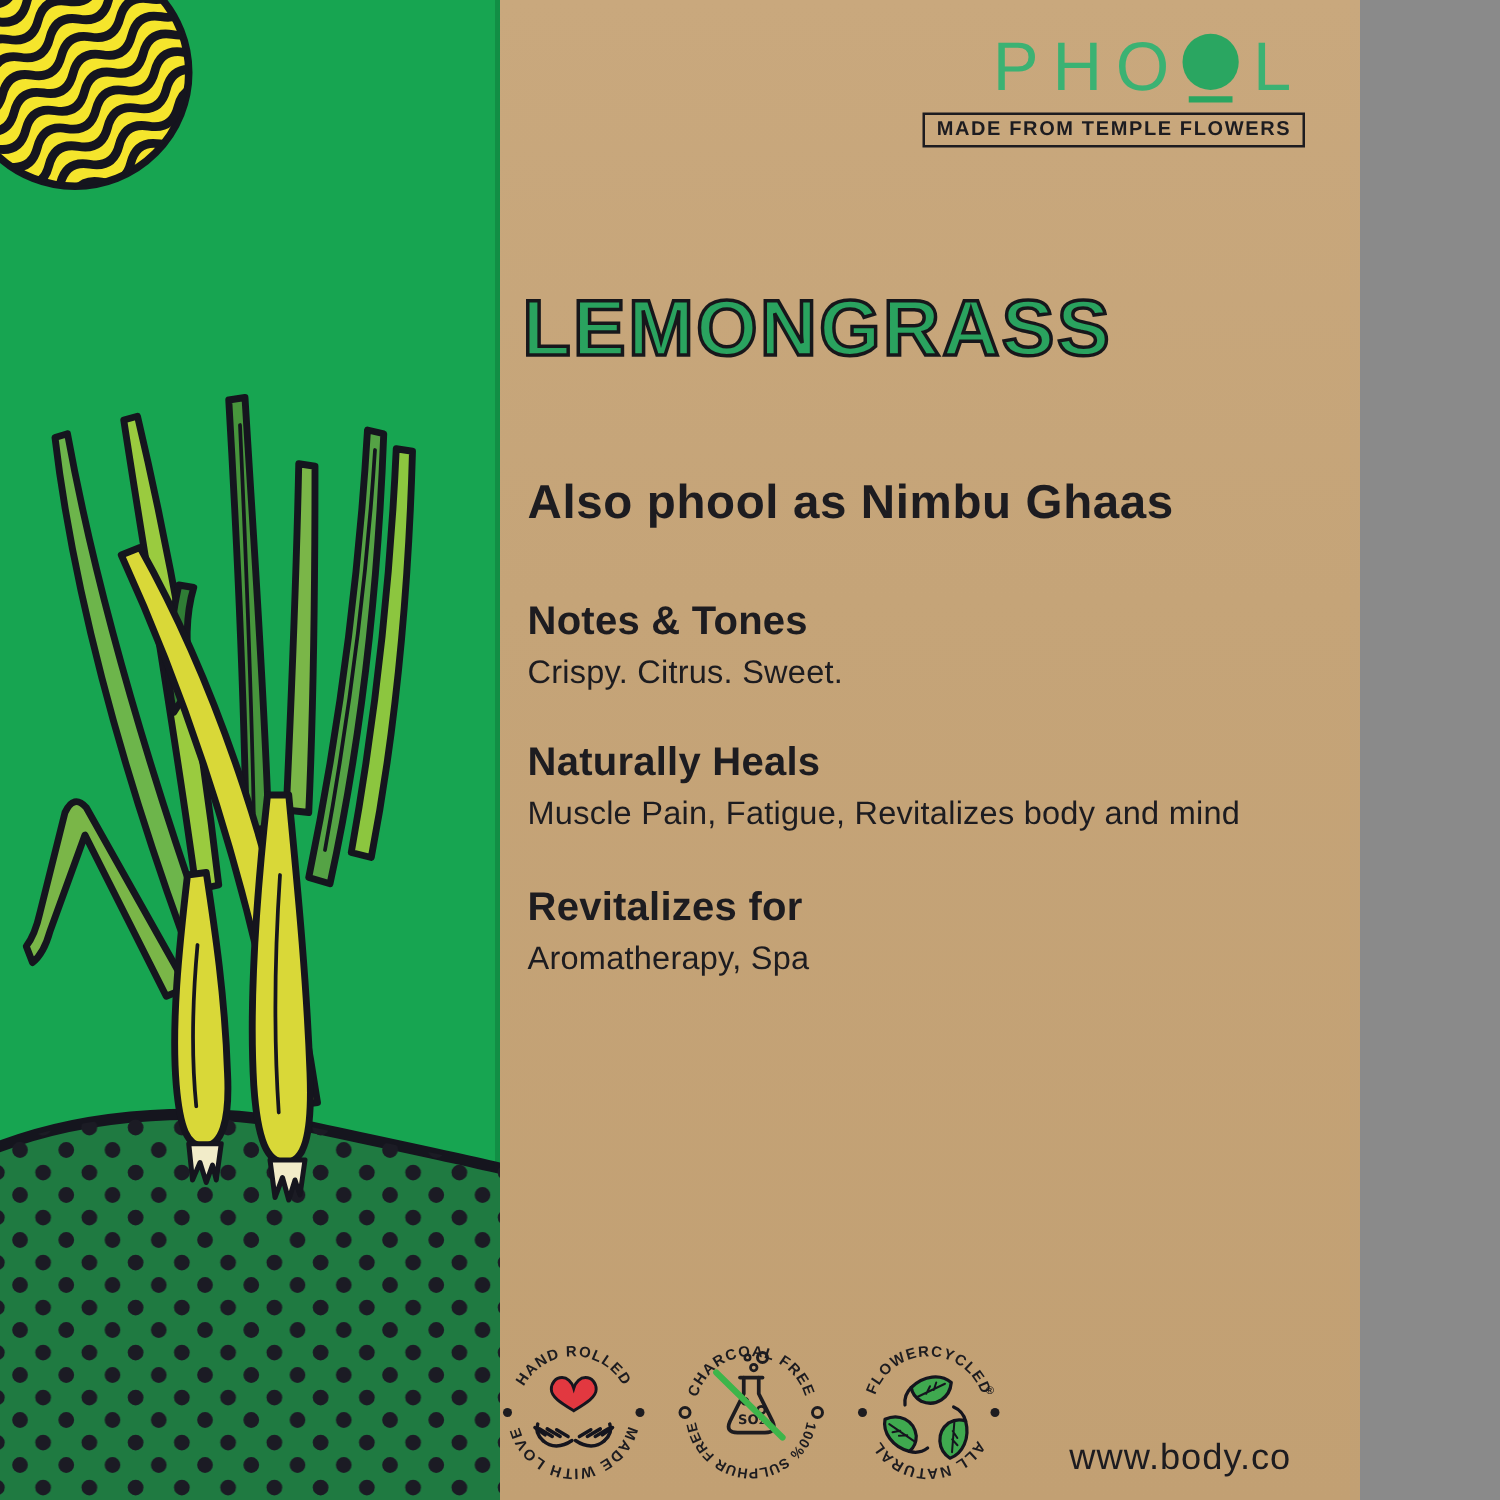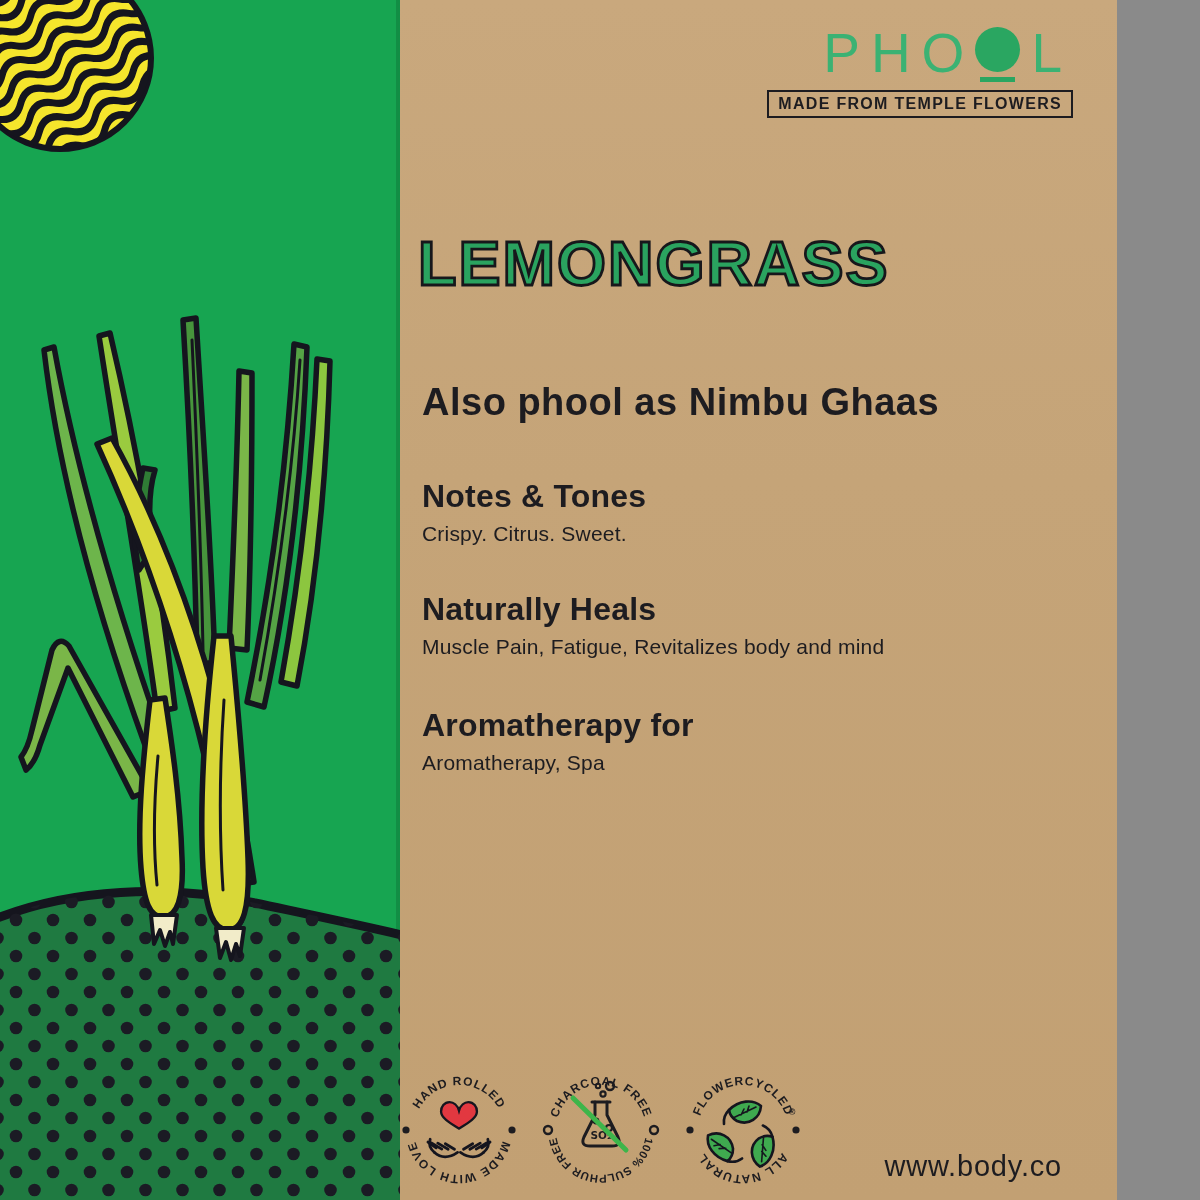--- a/index.html
+++ b/index.html
@@ -2,21 +2,20 @@
 <html><head>
 <meta charset="utf-8">
 <style>
   html,body { margin:0; padding:0; background:#8a8a8a; }
   .canvas {
     position:relative; width:1088px; height:1200px; overflow:hidden;
     background:#c5a478;
     background-image:linear-gradient(180deg,#c9a87d 0%, #c5a478 40%, #c2a073 100%);
     font-family:"Liberation Sans", sans-serif;
     color:#1d1c20;
-    padding-left:29px;
   }
   
   .left-panel { position:absolute; left:0; top:0; width:400px; height:1200px; }
   .left-panel svg { display:block; }
 
   
   .logo-block { position:absolute; top:26px; right:44px; display:flex; flex-direction:column; align-items:flex-end; }
   .logo-row { font-size:55px; line-height:1; letter-spacing:11px; color:#3bb273; font-weight:400; white-space:nowrap; display:flex; align-items:flex-start; }
   .logo-letters { display:inline-block; }
   .logo-o-filled { position:relative; display:inline-block; width:45px; height:45px; margin-top:1px; border-radius:50%; background:#2aa661; }
@@ -26,21 +25,21 @@
 
   
   .title {
     position:absolute; left:418px; top:232px; margin:0;
     font-size:63px; font-weight:bold; letter-spacing:2px; line-height:1;
     color:#2aa35f; -webkit-text-stroke:2.8px #17171b; white-space:nowrap;
   }
   .subtitle { position:absolute; left:422px; top:381px; margin:0; font-size:38px; font-weight:600; letter-spacing:0.5px; white-space:nowrap; }
   .sec { position:absolute; left:422px; width:760px; }
   .sec h3 { margin:0; font-size:32px; font-weight:bold; line-height:1.15; letter-spacing:0.2px; white-space:nowrap; }
-  .sec p  { margin:7px 0 0 0; font-size:21px; font-weight:500; letter-spacing:0.2px; white-space:nowrap; }
+  .sec p  { margin:7px 0 0 0; font-size:26px; font-weight:500; letter-spacing:0.2px; white-space:nowrap; }
   .sec1 { top:478px; } .sec2 { top:591px; } .sec3 { top:707px; } .sec4 { top:820px; }
 
   
   .badge { position:absolute; top:1068px; width:124px; height:124px; }
   .badge-1 { left:397px; } .badge-2 { left:539px; } .badge-3 { left:681px; }
   .arc-text { font-family:"Liberation Sans", sans-serif; font-size:12px; font-weight:bold; letter-spacing:1px; fill:#1d1c20; text-anchor:middle; }
   .arc-text-small { font-size:11.3px; letter-spacing:0.4px; }
 
   
   .website { position:absolute; top:1150px; right:55px; margin:0; font-size:29px; font-weight:400; letter-spacing:0.8px; color:#1d1c20; }
@@ -147,21 +146,21 @@
 
   <section class="sec sec1">
     <h3>Notes &amp; Tones</h3>
     <p>Crispy. Citrus. Sweet.</p>
   </section>
   <section class="sec sec2">
     <h3>Naturally Heals</h3>
     <p>Muscle Pain, Fatigue, Revitalizes body and mind</p>
   </section>
   <section class="sec sec3">
-    <h3>Aromatherapy for</h3>
+    <h3>Revitalizes for</h3>
     <p>Aromatherapy, Spa</p>
   </section>
 
   <svg class="badge badge-1" viewBox="-62 -62 124 124">
     <defs>
       <path id="tArc1" d="M -45 0 A 45 45 0 0 1 45 0"></path>
       <path id="bArc1" d="M 45 0 A 45 45 0 0 1 -45 0"></path>
     </defs>
     <circle cx="-53" cy="0" r="3.6" fill="#1d1c20"></circle>
     <circle cx="53" cy="0" r="3.6" fill="#1d1c20"></circle>

